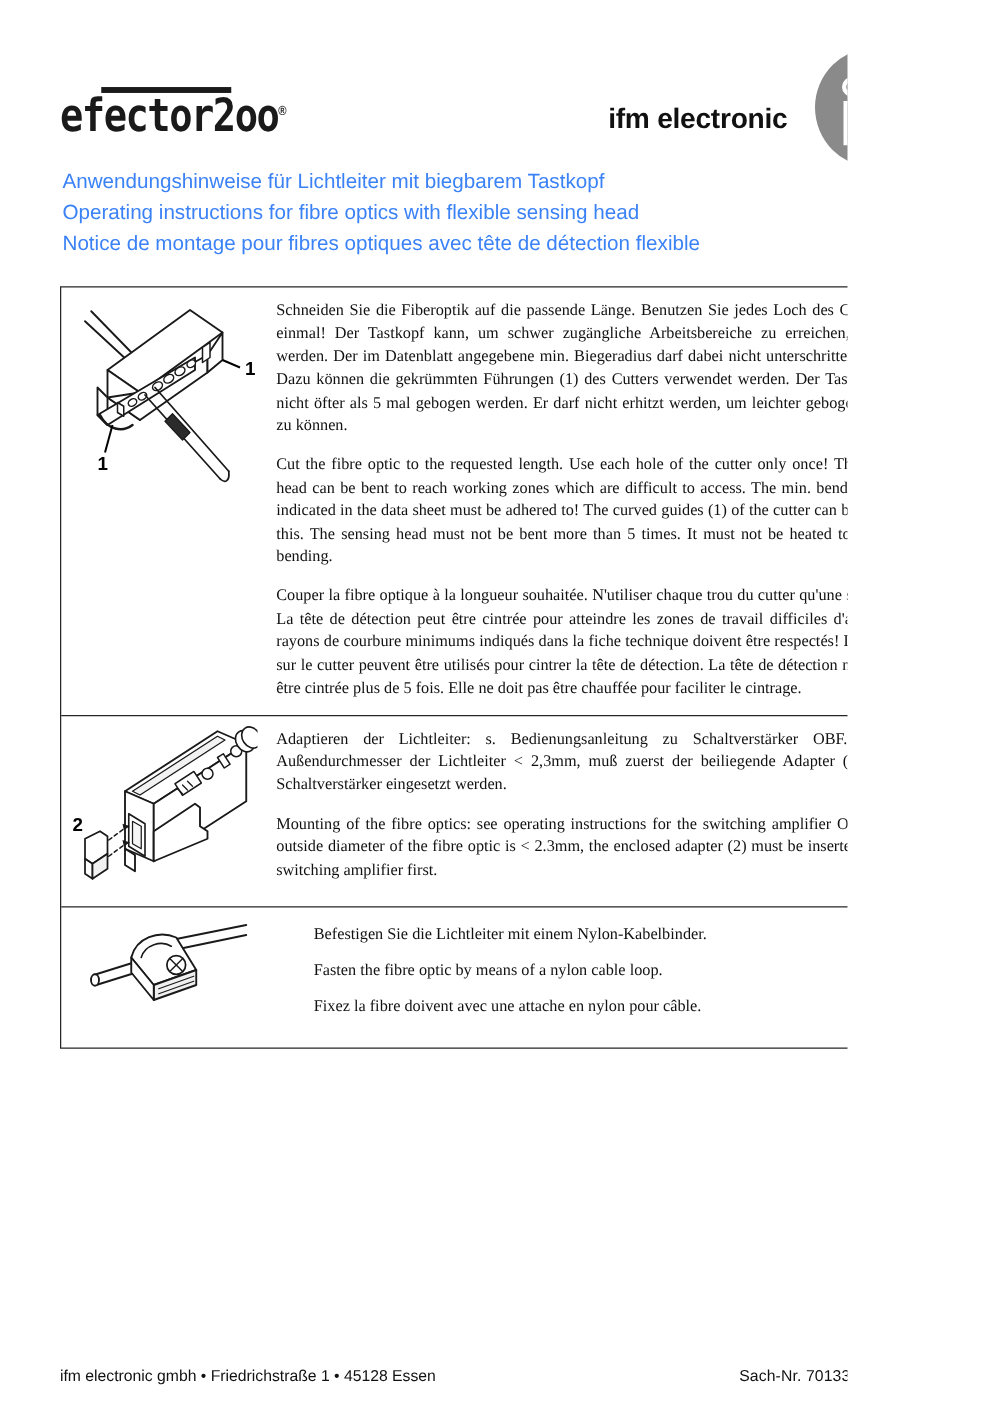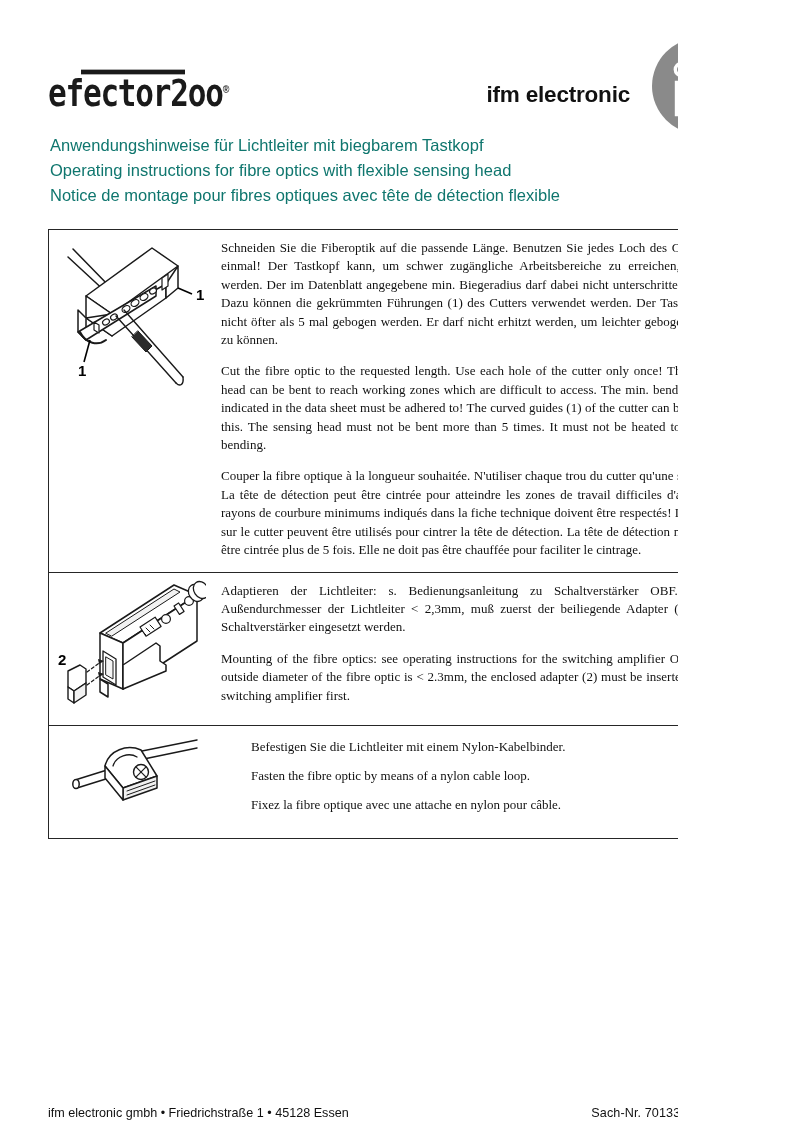--- a/index.html
+++ b/index.html
@@ -80,21 +80,21 @@
   
   .titles {
     position: absolute;
     left: 50px;
     top: 133px;
     width: 700px;
   }
   .titles div {
     font-size: 16.5px;
     line-height: 25px;
-    color: #0f766e;
+    color: #3b82f6;
     white-space: nowrap;
   }
 
   
   .tbl {
     position: absolute;
     left: 48px;
     top: 229px;
     width: 698px;
     border: 1.5px solid #262626;
@@ -138,21 +138,20 @@
   
   .footer {
     position: absolute;
     left: 48px;
     top: 1094px;
     width: 700px;
     display: flex;
     justify-content: space-between;
     font-size: 12.6px;
     color: #111111;
-    margin-top: 12px;
   }
   .footer .right { letter-spacing: 0.1px; }
 </style>
 </head>
 <body>
 
 <div class="page">
 
   <div class="header">
 
@@ -332,21 +331,21 @@
             <g stroke-width="1">
               <line x1="66" y1="59" x2="94" y2="49"></line>
               <line x1="66" y1="63" x2="94" y2="53"></line>
             </g>
           </g>
         </svg>
       </div>
       <div class="cell-txt">
         <p class="nojust">Befestigen Sie die Lichtleiter mit einem  Nylon-Kabelbinder.</p>
         <p class="nojust">Fasten the fibre optic by means of a nylon cable loop.</p>
-        <p class="nojust">Fixez la fibre optique avec une attache en nylon pour câble.</p>
+        <p class="nojust">Fixez la fibre doivent avec une attache en nylon pour câble.</p>
       </div>
     </div>
 
   </div>
 
   <div class="footer">
     <div class="left">ifm electronic gmbh • Friedrichstraße 1 • 45128 Essen</div>
     <div class="right">Sach-Nr. 701339 / 01   01/99</div>
   </div>
 

